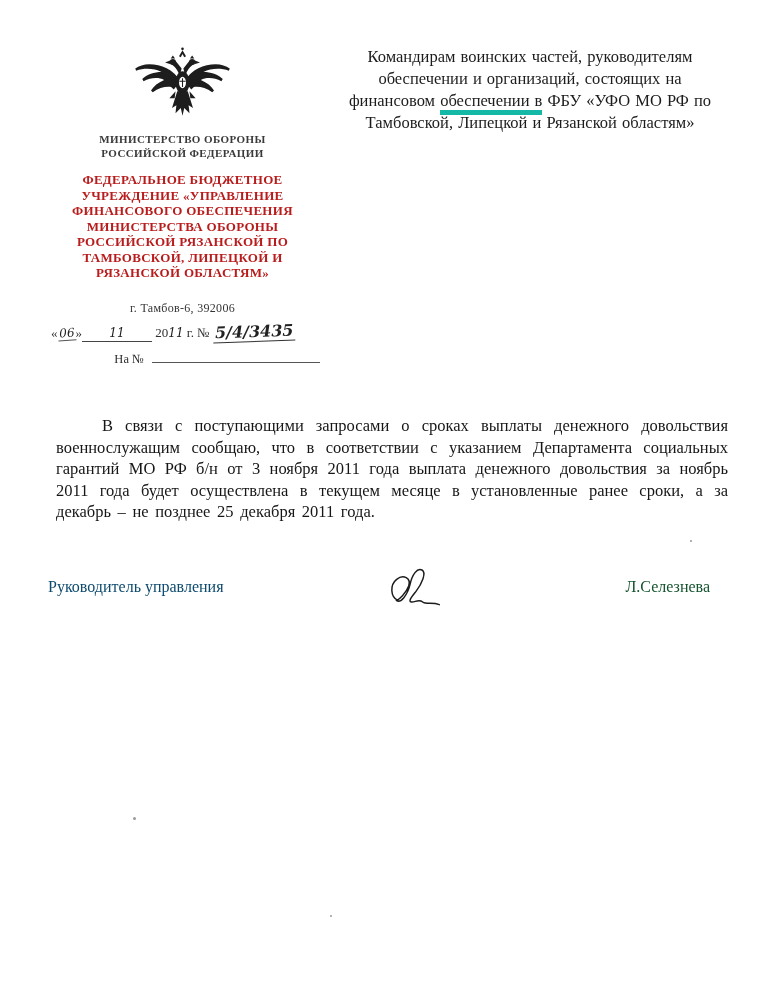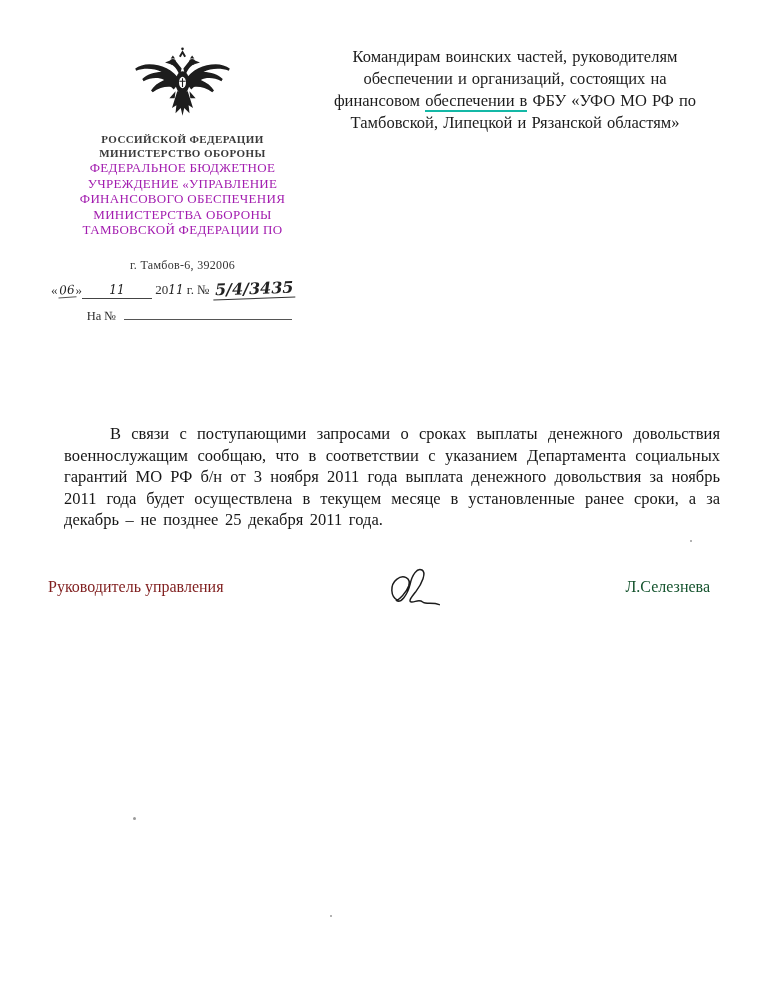--- a/index.html
+++ b/index.html
@@ -18,24 +18,24 @@
     text-align:center;
   }
   .emblem-wrap{width:105px;height:88px;margin:0 auto;}
   .ministry{
     margin-top:3px;
     font-size:11px;line-height:13.5px;
     font-weight:bold;letter-spacing:.4px;
     color:#3a3a3a;
   }
   .org{
-    margin-top:0;
+    margin-top:12px;
     font-size:13px;line-height:15.5px;
-    font-weight:normal;letter-spacing:.3px;
-    color:#a21caf;
+    font-weight:bold;letter-spacing:.3px;
+    color:#b91c1c;
   }
   .city{
     margin-top:20px;
     font-size:12px;color:#333;letter-spacing:.3px;
   }
   .stampline{
     margin-top:6px;
     font-size:13px;color:#2e2e2e;
     text-align:left;padding-left:6px;
     white-space:nowrap;
@@ -57,50 +57,50 @@
   .hand-number{
     display:inline-block;
     font-size:16px;font-weight:bold;
     border-bottom:1.5px solid #333;
     transform:rotate(-2deg);
     padding:0 2px;
   }
   .refline{
     margin-top:10px;
     font-size:12.5px;color:#2e2e2e;
-    text-align:center;padding-left:14px;
+    text-align:right;padding-left:14px;
   }
   .ref-underline{
     display:inline-block;width:168px;height:1px;
     border-bottom:1px solid #555;
     vertical-align:baseline;margin-left:8px;
   }
   
   .addressee{
-    position:absolute;left:301px;top:46px;width:428px;
+    position:absolute;left:316px;top:46px;width:428px;
     text-align:center;
     font-size:16.5px;line-height:22px;
     color:#1c1c1c;word-spacing:1px;
   }
-  .u-faint{border-bottom:2px solid #14b8a6;}
+  .u-faint{border-bottom:5px solid #14b8a6;}
   
   .body-text{
     position:absolute;left:48px;top:407px;width:688px;
     font-size:16.5px;line-height:21.6px;
     text-align:justify;color:#161616;
     word-spacing:2.5px;
   }
-  .body-text p{margin:16px;text-indent:46px;}
+  .body-text p{margin:8px;text-indent:46px;}
   
   .sig-row{
     position:absolute;left:48px;top:556px;width:688px;height:72px;
   }
   .sig-title{
     position:absolute;left:0;top:22px;
-    font-size:16px;color:#7f1d1d;
+    font-size:16px;color:#0c4a6e;
   }
   .sig-glyph{position:absolute;left:338px;top:0;}
   .sig-name{
     position:absolute;right:26px;top:22px;
     font-size:16px;color:#14532d;
   }
   
   .speck{position:absolute;background:#9a9a9a;border-radius:50%;}
 </style>
 </head>
@@ -139,30 +139,32 @@
 
           <path d="M108,112 L96,150 L106,144 L104,162 L116,150 L120,168 L124,150 L136,162 L134,144 L144,150 L132,112 Z"></path>
 
           <path d="M104,112 L90,128 L102,128 Z"></path>
           <path d="M136,112 L150,128 L138,128 Z"></path>
         </g>
       </svg>
     </div>
 
     <div class="ministry">
+      <div>МИНИСТЕРСТВО ОБОРОНЫ</div>
       <div>РОССИЙСКОЙ ФЕДЕРАЦИИ</div>
-      <div>МИНИСТЕРСТВО ОБОРОНЫ</div>
     </div>
 
     <div class="org">
       <div>ФЕДЕРАЛЬНОЕ БЮДЖЕТНОЕ</div>
       <div>УЧРЕЖДЕНИЕ «УПРАВЛЕНИЕ</div>
       <div>ФИНАНСОВОГО ОБЕСПЕЧЕНИЯ</div>
       <div>МИНИСТЕРСТВА ОБОРОНЫ</div>
-      <div>ТАМБОВСКОЙ ФЕДЕРАЦИИ ПО</div>
+      <div>РОССИЙСКОЙ РЯЗАНСКОЙ ПО</div>
+      <div>ТАМБОВСКОЙ, ЛИПЕЦКОЙ И</div>
+      <div>РЯЗАНСКОЙ ОБЛАСТЯМ»</div>
     </div>
 
     <div class="city">г. Тамбов-6,  392006</div>
 
     <div class="stampline">
       <span>«</span><span class="hand hand-day">06</span><span>»</span><span class="blank-month"><span class="hand">11</span></span>
       <span>20</span><span class="hand hand-year">11</span>
       <span>г. №</span>
       <span class="hand hand-number">5/4/3435</span>
     </div>

